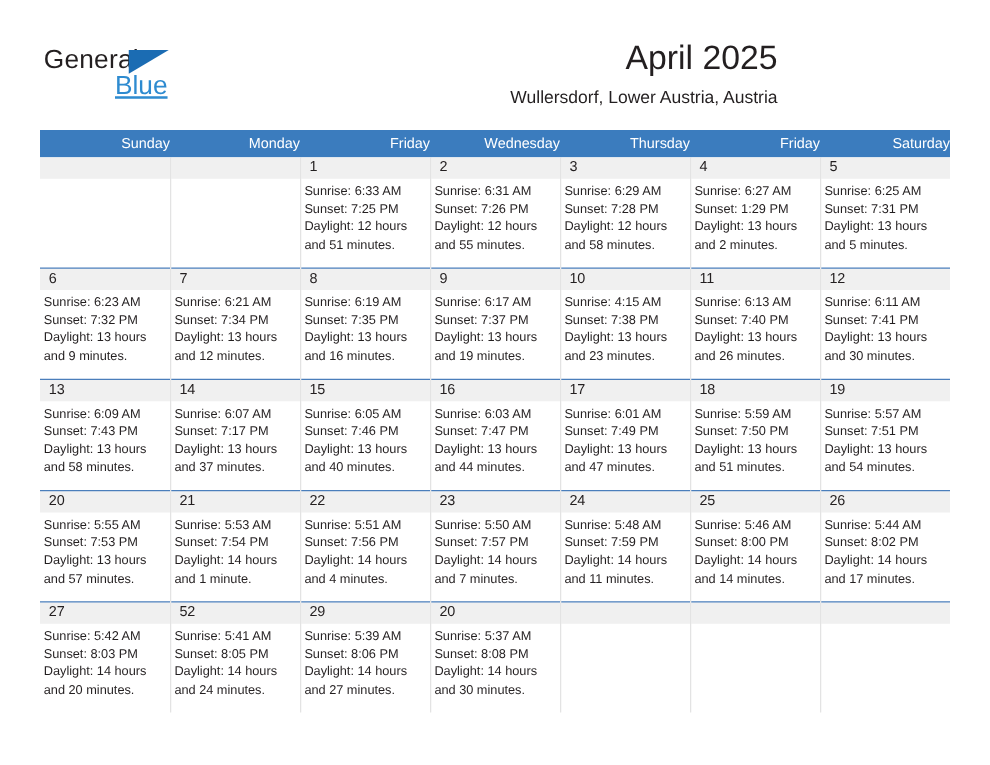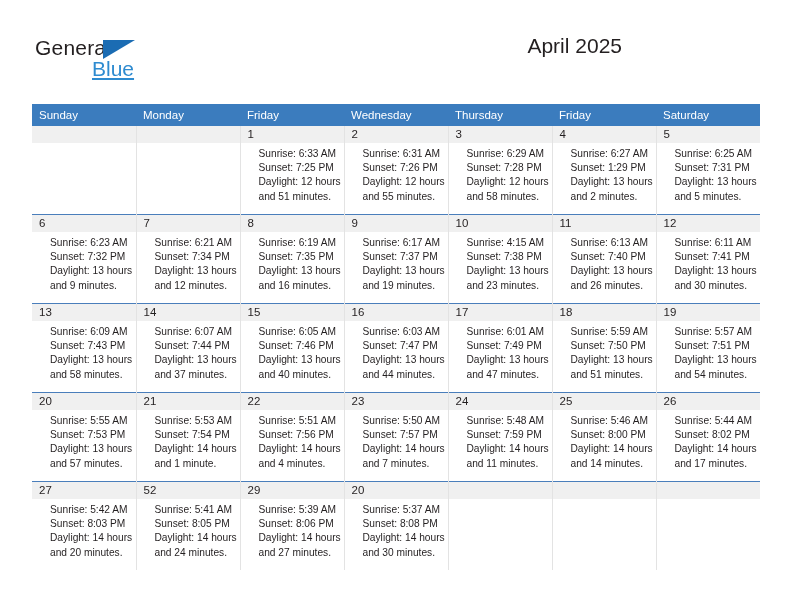--- a/index.html
+++ b/index.html
@@ -66,21 +66,21 @@
     text-decoration: underline;
   }
 
   .title-block {
     position: absolute;
     right: 34px;
     top: 30px;
     text-align: right;
   }
   .cal-title {
-    font-size: 21px;
+    font-size: 27px;
     color: #231f20;
     line-height: 32px;
     white-space: nowrap;
   }
   .cal-subtitle {
     font-size: 14px;
     color: #231f20;
     line-height: 20px;
     margin-top: 5px;
     white-space: nowrap;
@@ -98,21 +98,21 @@
     width: 728px;
     border-collapse: collapse;
     table-layout: fixed;
   }
 
   thead th {
     background: #3b7cbe;
     color: #ffffff;
     font-size: 11.5px;
     font-weight: normal;
-    text-align: left;
+    text-align: right;
     padding: 5px 0 5px 7px;
     height: 11px;
     border: none;
   }
 
   tbody tr.week {
     border-top: 1.2px solid #4a7ebb;
   }
   tbody tr.week:first-child {
     border-top: none;
@@ -135,21 +135,21 @@
     line-height: 17px;
     font-size: 11.5px;
     color: #231f20;
     padding-left: 7px;
   }
   .daynum.empty {
     color: transparent;
   }
 
   .info {
-    padding: 4px 4px 0 18px;
+    padding: 4px 4px 0 3px;
     font-size: 10.2px;
     line-height: 14.2px;
     color: #231f20;
   }
   .info div {
     white-space: nowrap;
   }
   .info .daylight-wrap {
     white-space: normal;
     width: 84px;
@@ -163,20 +163,21 @@
   <div class="header">
 
     <div class="logo">
       <span class="logo-general">General</span>
       <span class="logo-tri"></span>
       <span class="logo-blue">Blue</span>
     </div>
 
     <div class="title-block">
       <div class="cal-title">April 2025</div>
+      <div class="cal-subtitle">Wullersdorf, Lower Austria, Austria</div>
     </div>
 
   </div>
 
   <div class="calendar">
     <table class="cal">
       <thead>
         <tr>
           <th>Sunday</th>
           <th>Monday</th>
@@ -300,21 +301,21 @@
               <div class="info">
                 <div>Sunrise: 6:09 AM</div>
                 <div>Sunset: 7:43 PM</div>
                 <div class="daylight-wrap">Daylight: 13 hours and 58 minutes.</div>
               </div>
             </td>
             <td class="day">
               <div class="daynum">14</div>
               <div class="info">
                 <div>Sunrise: 6:07 AM</div>
-                <div>Sunset: 7:44 PM</div>
+                <div>Sunset: 7:17 PM</div>
                 <div class="daylight-wrap">Daylight: 13 hours and 37 minutes.</div>
               </div>
             </td>
             <td class="day">
               <div class="daynum">15</div>
               <div class="info">
                 <div>Sunrise: 6:05 AM</div>
                 <div>Sunset: 7:46 PM</div>
                 <div class="daylight-wrap">Daylight: 13 hours and 40 minutes.</div>
               </div>

